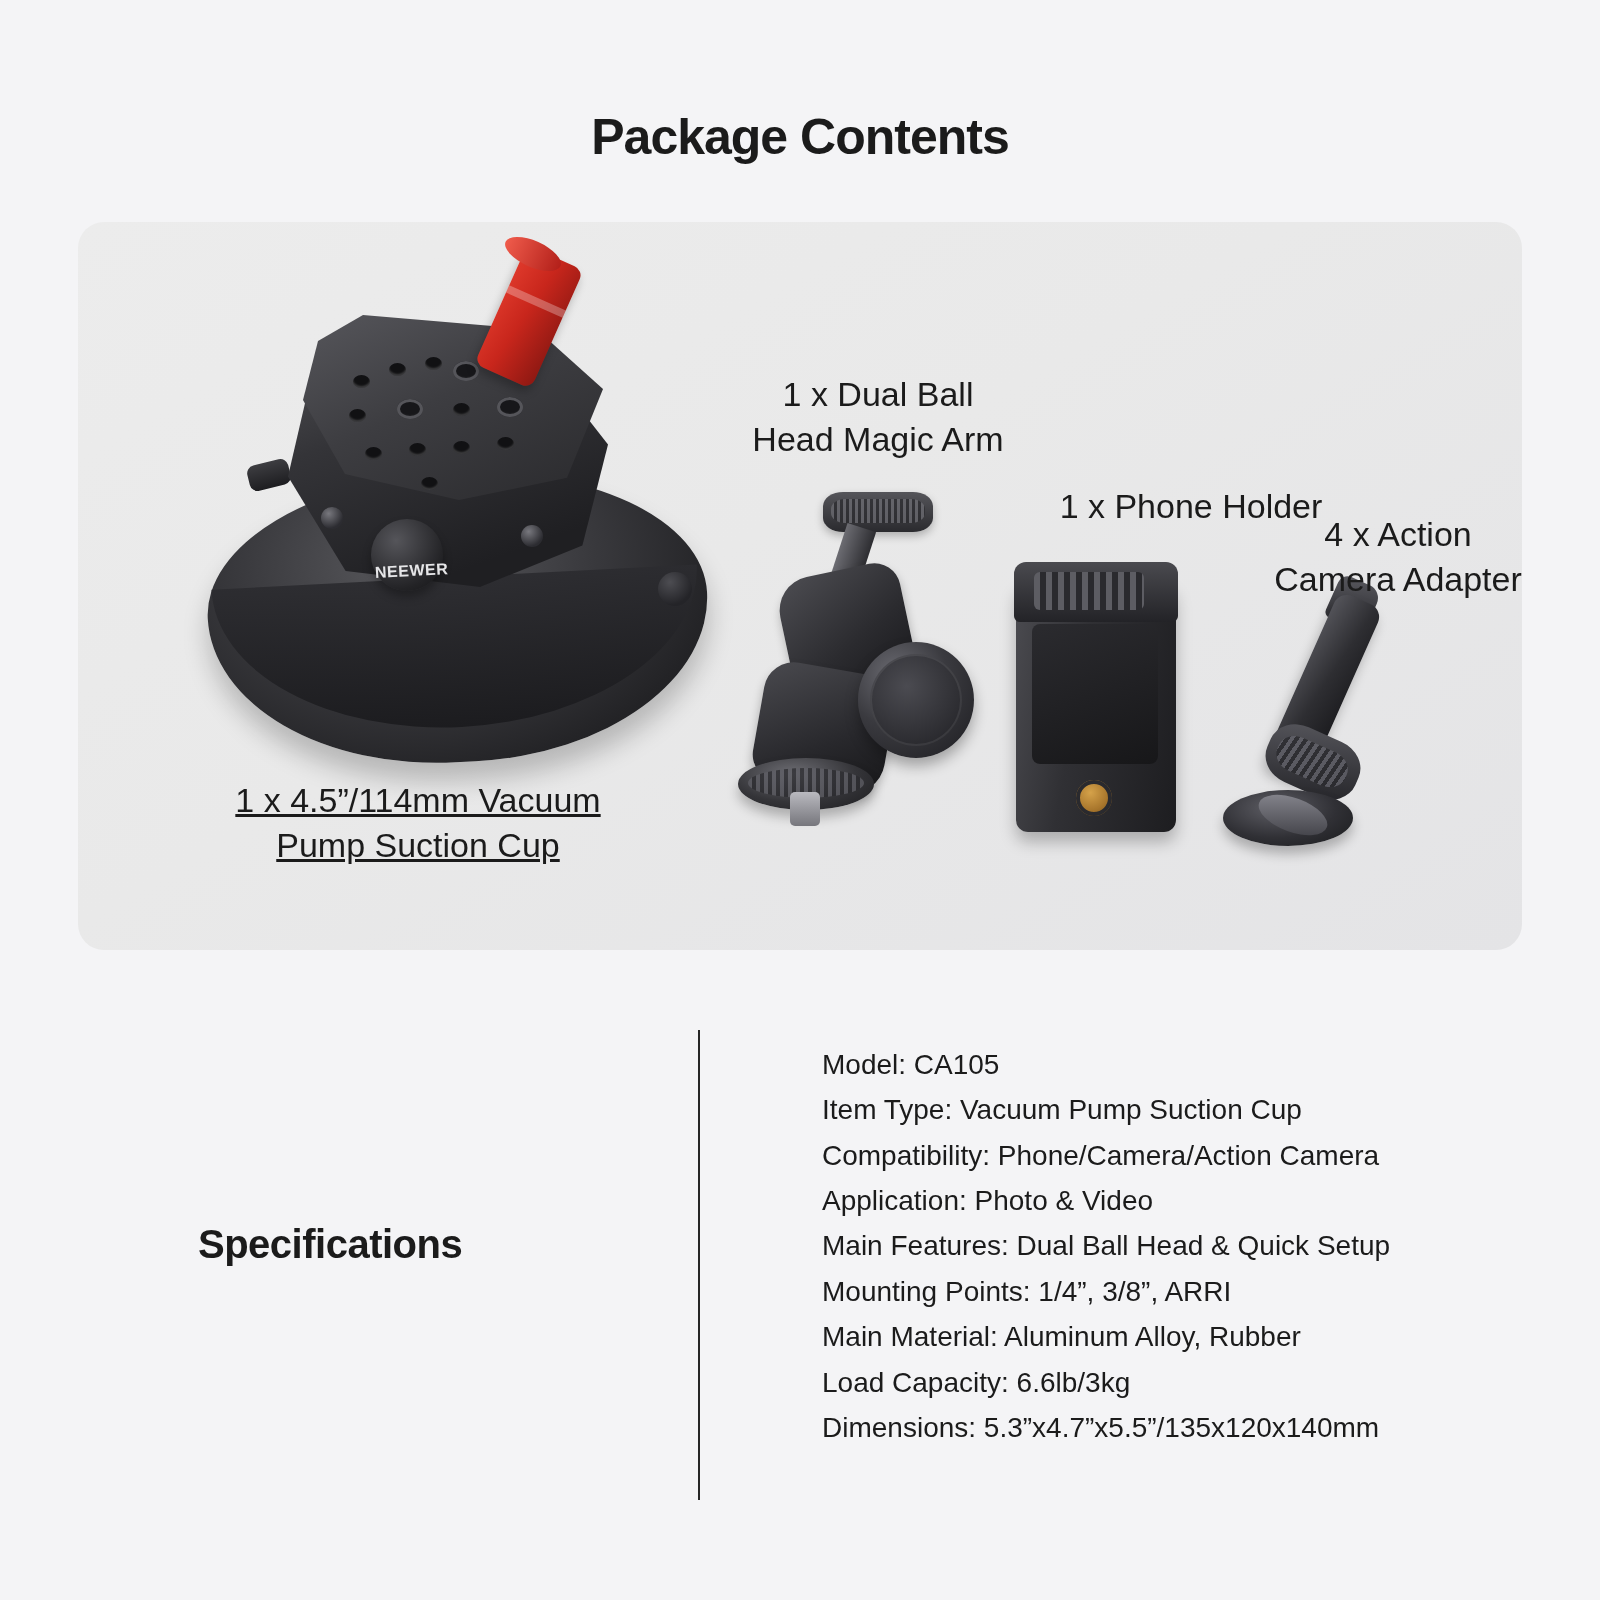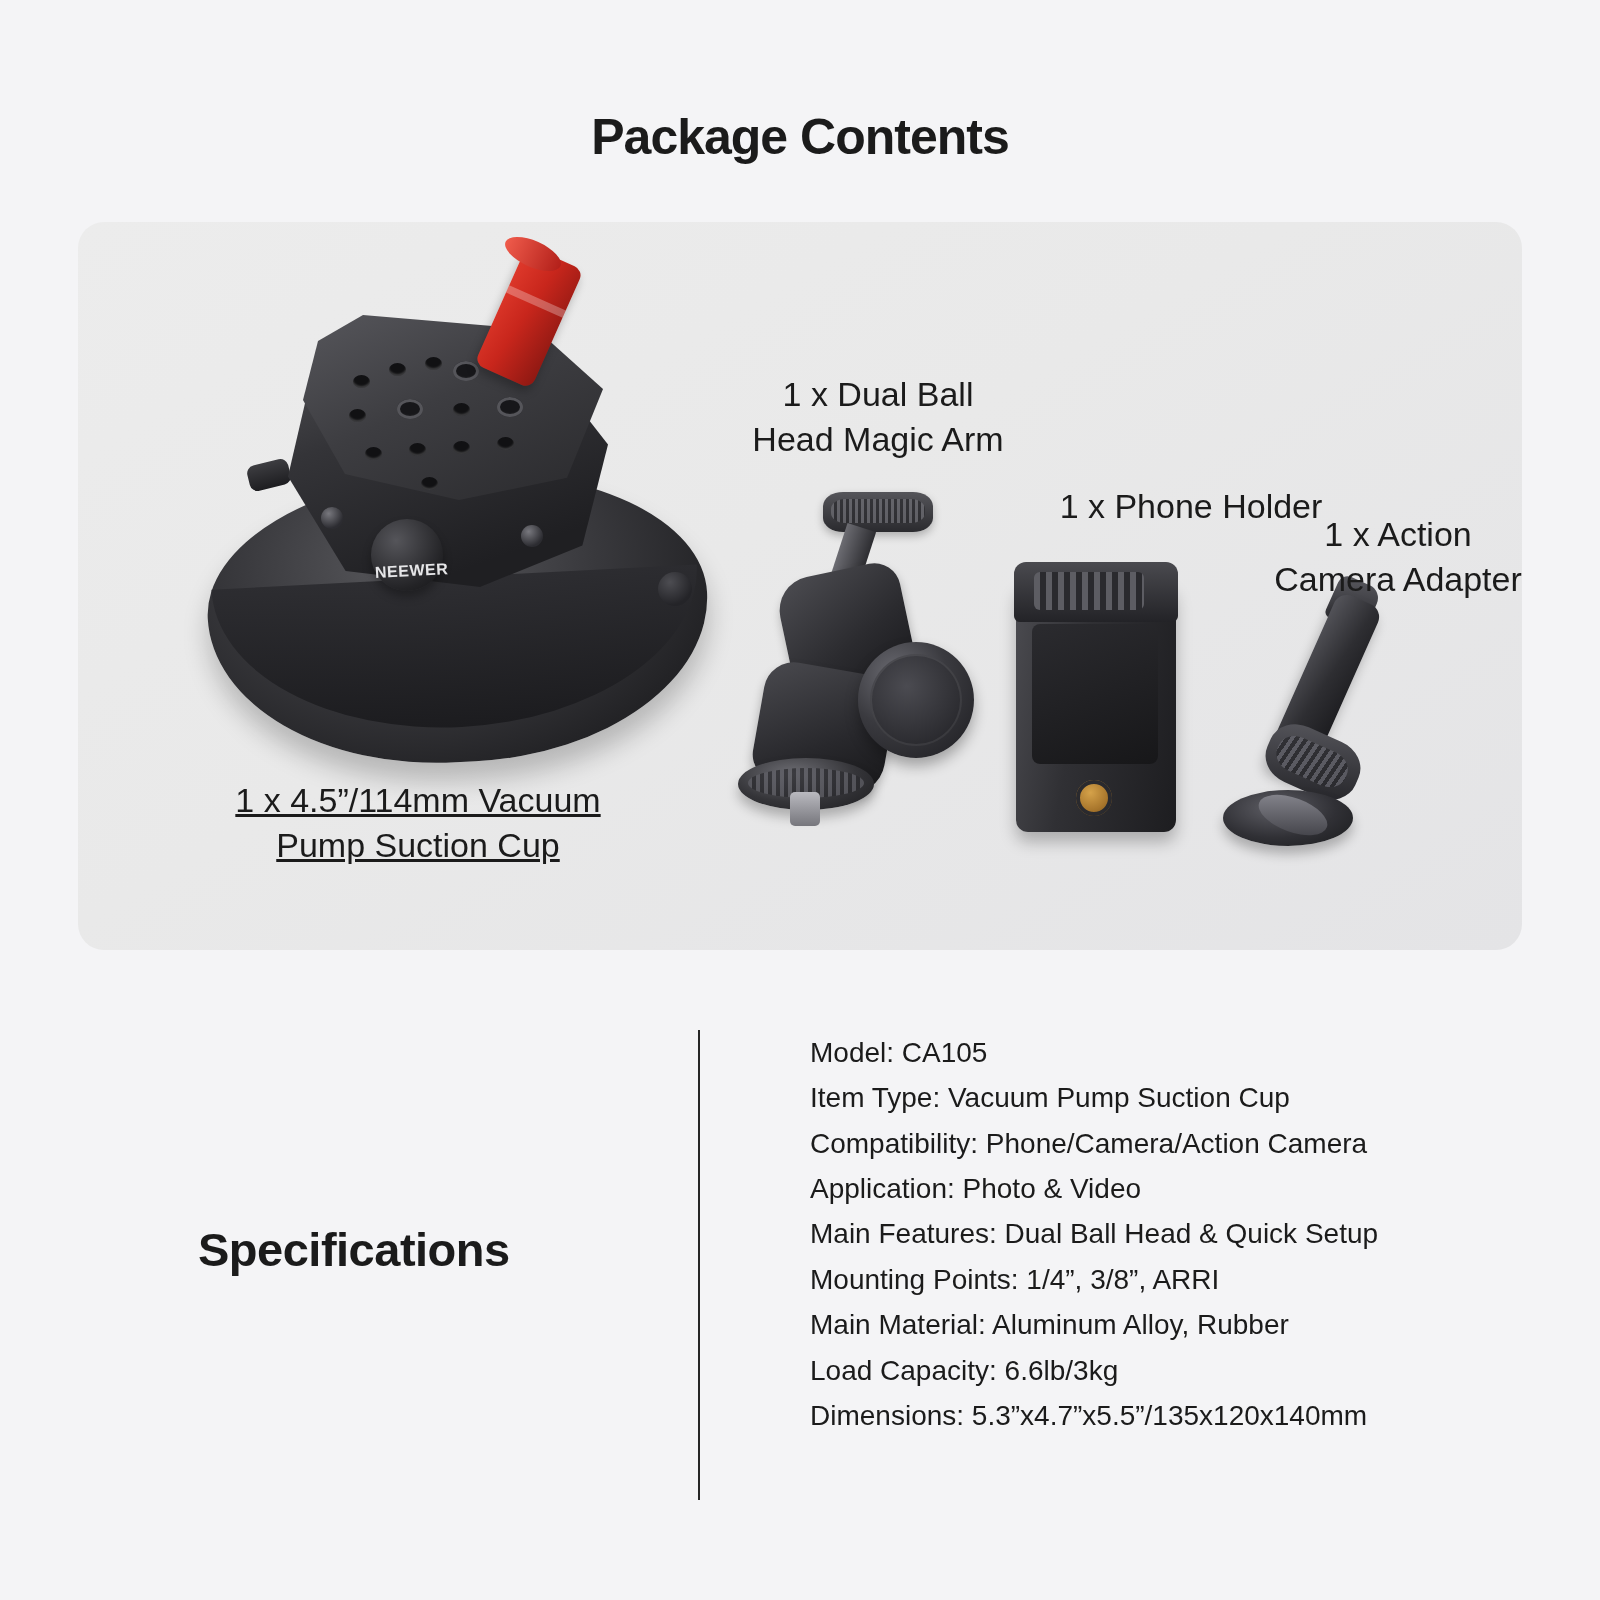--- a/index.html
+++ b/index.html
@@ -259,21 +259,21 @@
     border-radius:50%;
     background: linear-gradient(160deg,#8e8e96,#3a3a40);
     transform: rotate(20deg);
   }
 
   
   .specs-heading {
     position: absolute;
     left: 198px;
     top: 1222px;
-    font-size: 47px;
+    font-size: 40px;
     font-weight: 800;
     letter-spacing: -0.5px;
   }
   .specs-divider {
     position: absolute;
     left: 698px;
     top: 1030px;
     width: 2px;
     height: 470px;
     background: #262626;
@@ -284,21 +284,21 @@
     top: 1030px;
     width: 740px;
   }
   .specs-list li {
     list-style: none;
     font-size: 28px;
     line-height: 1.62;
     color: #1b1b1b;
     white-space: nowrap;
   }
-  .specs-list { margin: 0; padding: 0; }
+  .specs-list { margin: 12px; padding: 0; }
 </style>
 </head>
 <body>
 
 <h1 class="page-title">Package Contents</h1>
 
 <div class="product-panel">
 
   <div class="suction">
     <div class="sc-base"></div>
@@ -354,21 +354,21 @@
     <div class="ac-arm"></div>
     <div class="ac-hub"></div>
     <div class="ac-disc"></div>
   </div>
 
   <div class="callout c-suction">1 x 4.5”/114mm Vacuum
 Pump Suction Cup</div>
   <div class="callout c-arm">1 x Dual Ball
 Head Magic Arm</div>
   <div class="callout c-phone">1 x Phone Holder</div>
-  <div class="callout c-action">1 x Action
+  <div class="callout c-action">4 x Action
 Camera Adapter</div>
 </div>
 
 <div class="specs-heading">Specifications</div>
 <div class="specs-divider"></div>
 <ul class="specs-list">
   <li>Model: CA105</li>
   <li>Item Type: Vacuum Pump Suction Cup</li>
   <li>Compatibility: Phone/Camera/Action Camera</li>
   <li>Application: Photo &amp; Video</li>

